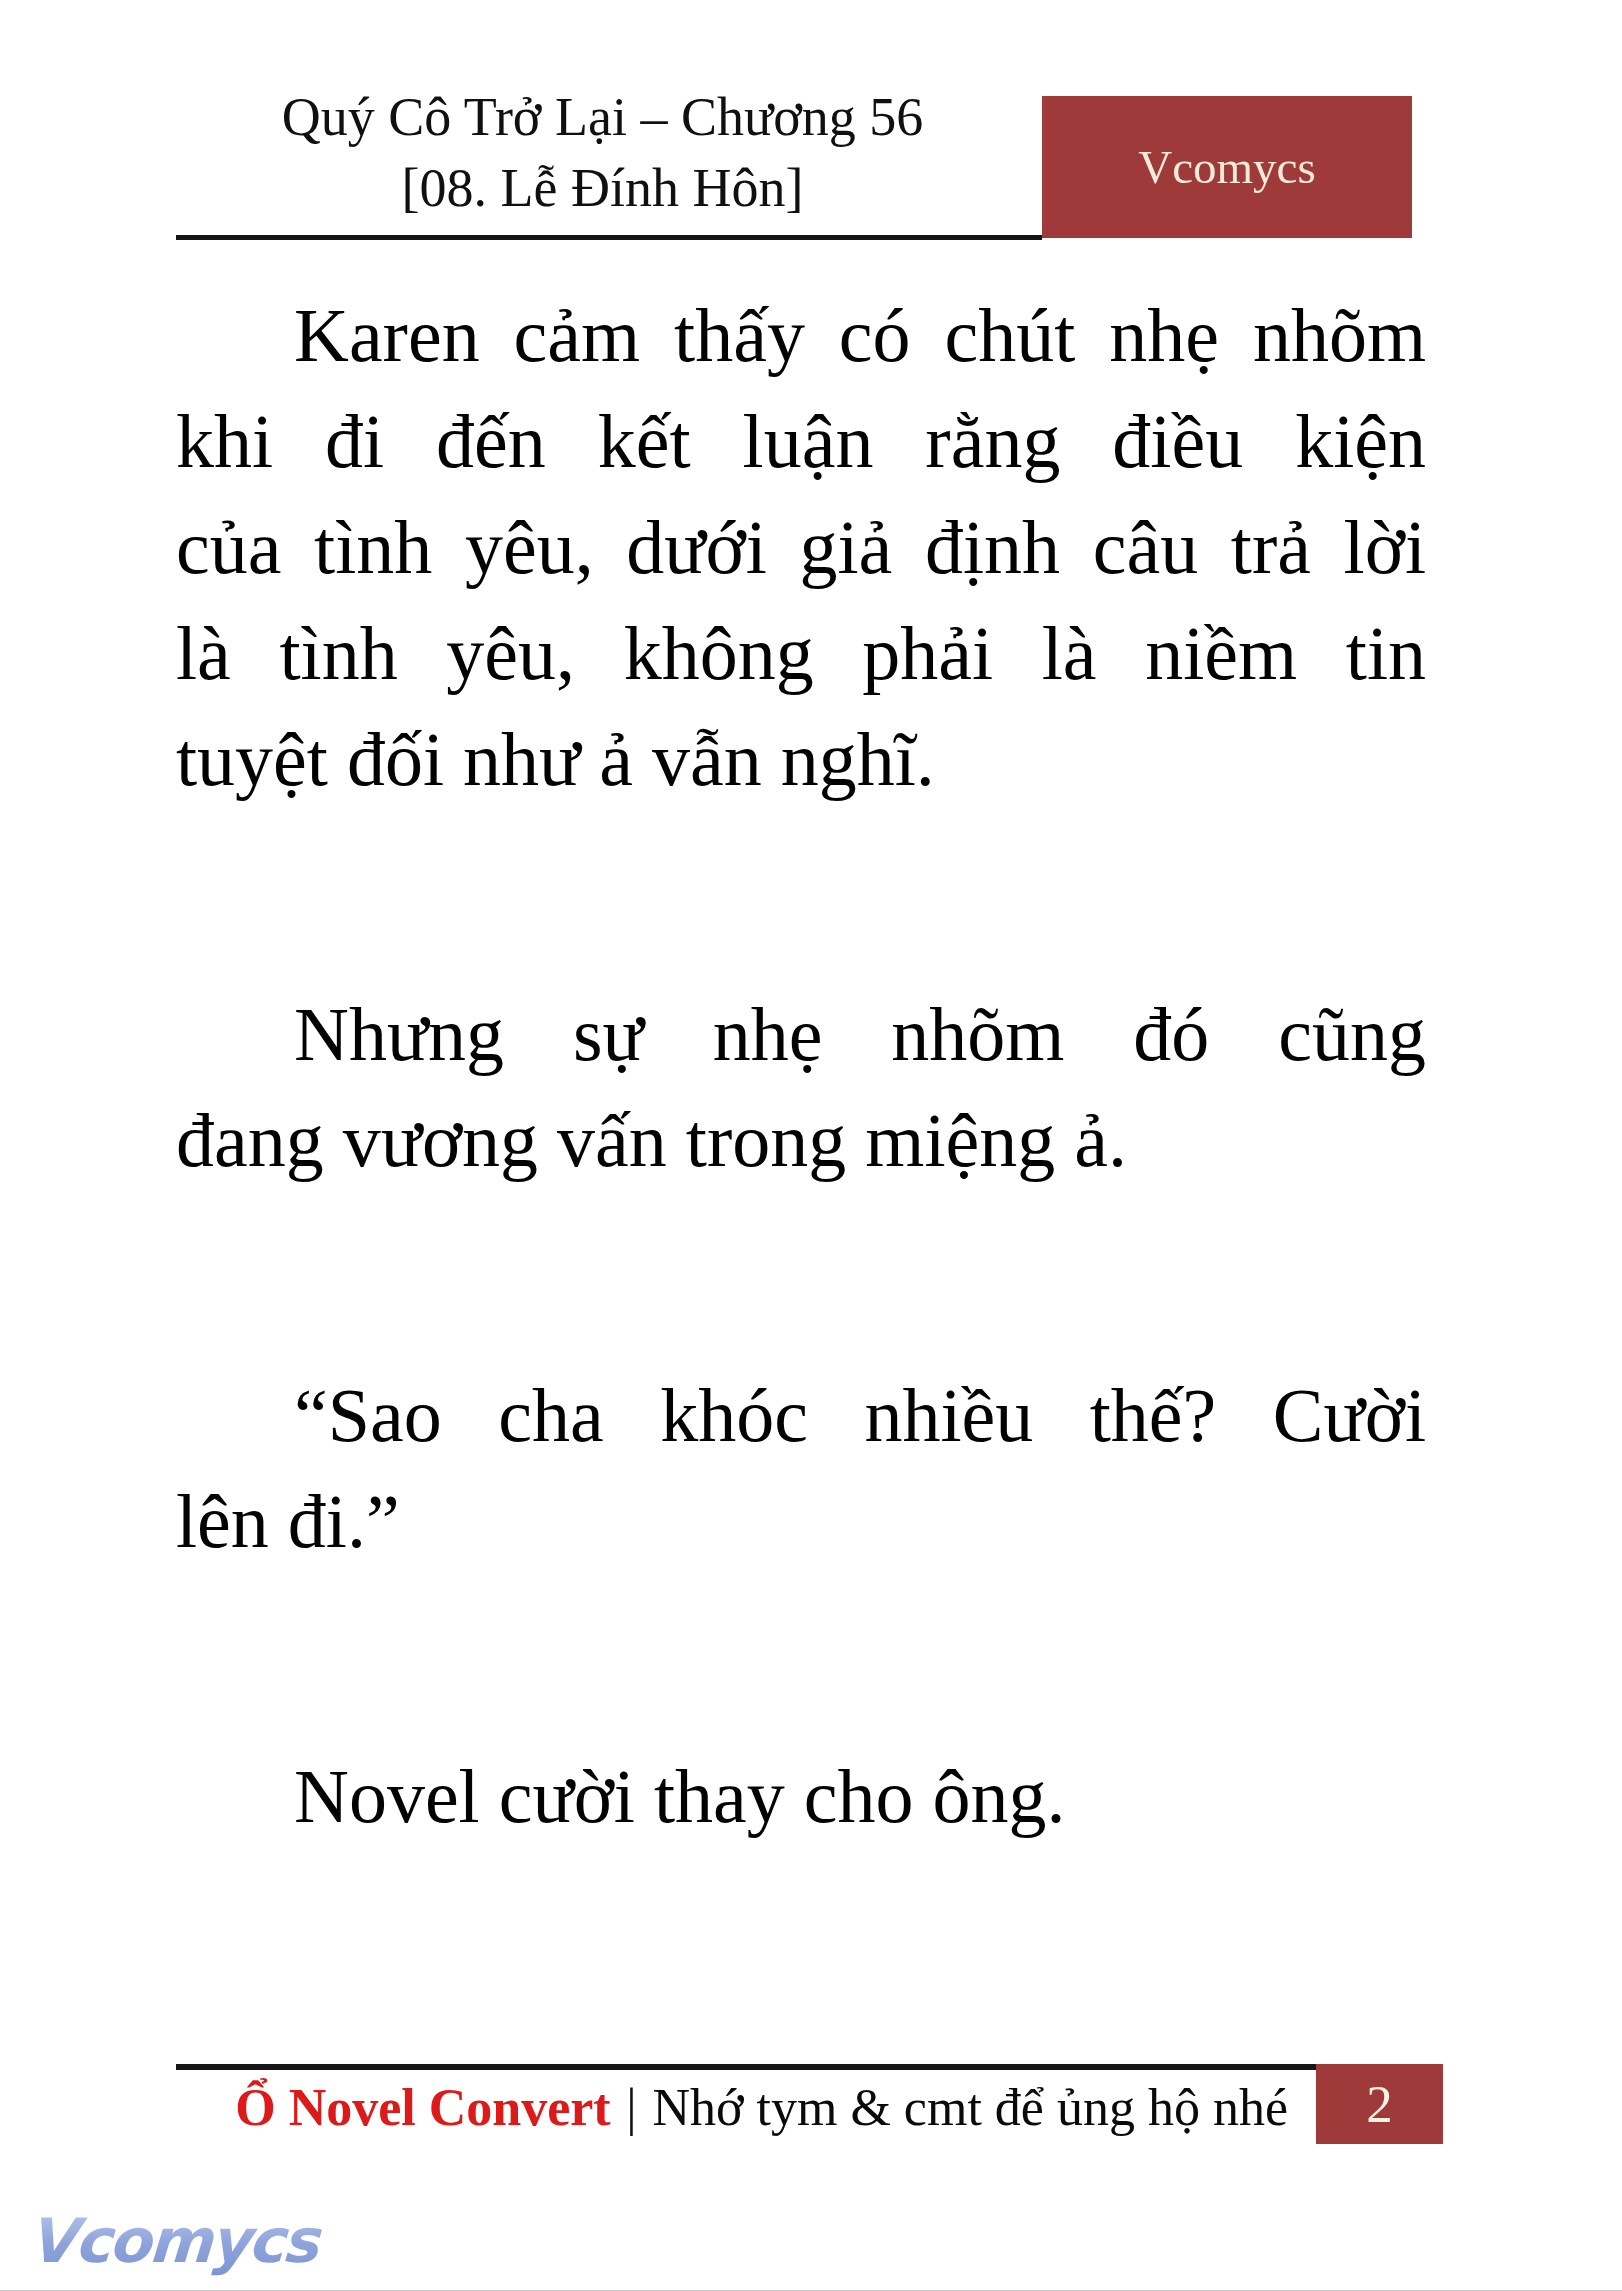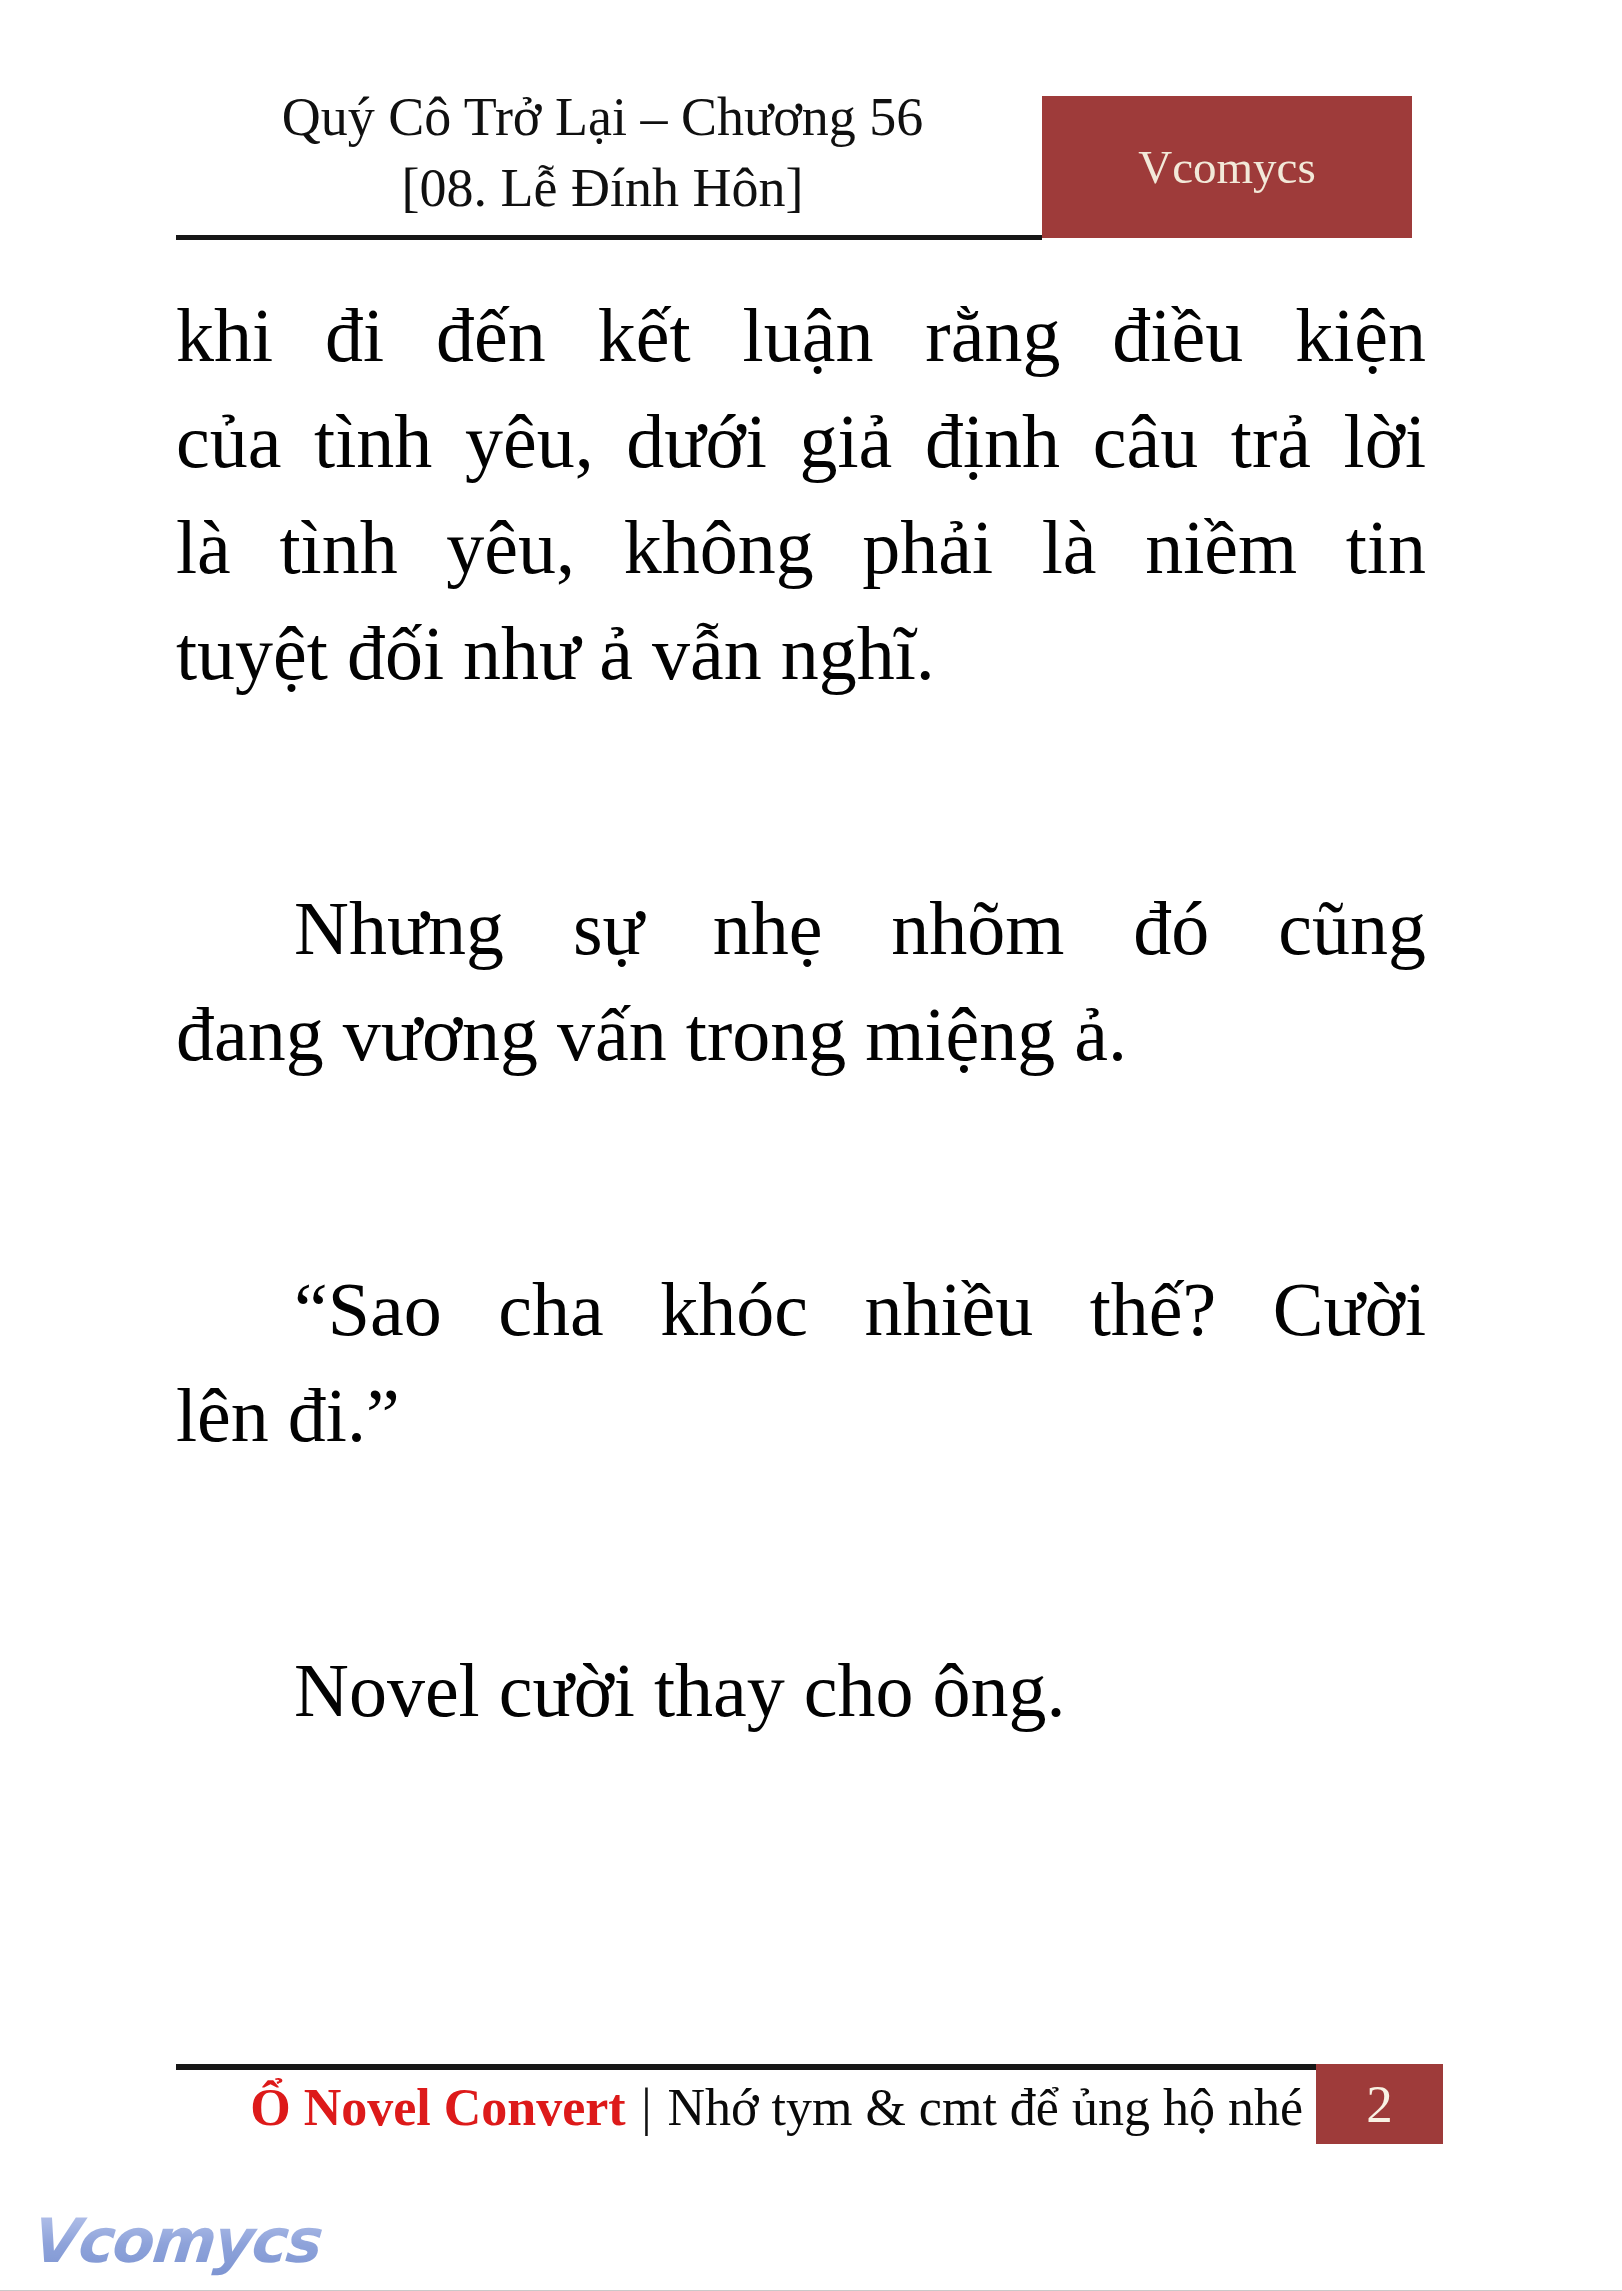--- a/index.html
+++ b/index.html
@@ -48,21 +48,21 @@
     background:#161616;
   }
   .footer-badge{
     position:absolute;left:1316px;top:2064px;width:127px;height:80px;
     background:var(--brick,#9e3b3a);
     color:#f8f2e4;
     display:flex;align-items:center;justify-content:center;
     font-size:53px;
   }
   .footer-text{
-    position:absolute;top:2076px;right:319px;
+    position:absolute;top:2076px;right:334px;
     font-size:52px;line-height:63px;
     white-space:nowrap;
     font-family:Liberation Serif, serif;
   }
   .footer-brand{font-weight:bold;color:var(--brand-red,#dd1a1a);}
   .footer-sep{color:#111;padding:0 15.7px;font-weight:normal;}
   .footer-message{color:#0a0a0a;}
   
   .watermark{
     position:absolute;left:34px;top:2205px;
@@ -88,20 +88,21 @@
     <div>Quý Cô Trở Lại – Chương 56</div>
     <div>[08. Lễ Đính Hôn]</div>
   </div>
   <div class="header-rule"></div>
   <div class="header-badge">
     <div>Vcomycs</div>
   </div>
 
   <div class="body-text" id="body-text">
       <div class="para">
+        <div class="line first stretch">Karen cảm thấy có chút nhẹ nhõm</div>
         <div class="line stretch">khi đi đến kết luận rằng điều kiện</div>
         <div class="line stretch">của tình yêu, dưới giả định câu trả lời</div>
         <div class="line stretch">là tình yêu, không phải là niềm tin</div>
         <div class="line">tuyệt đối như ả vẫn nghĩ.</div>
       </div>
       <div class="para">
         <div class="line first stretch">Nhưng sự nhẹ nhõm đó cũng</div>
         <div class="line">đang vương vấn trong miệng ả.</div>
       </div>
       <div class="para">

